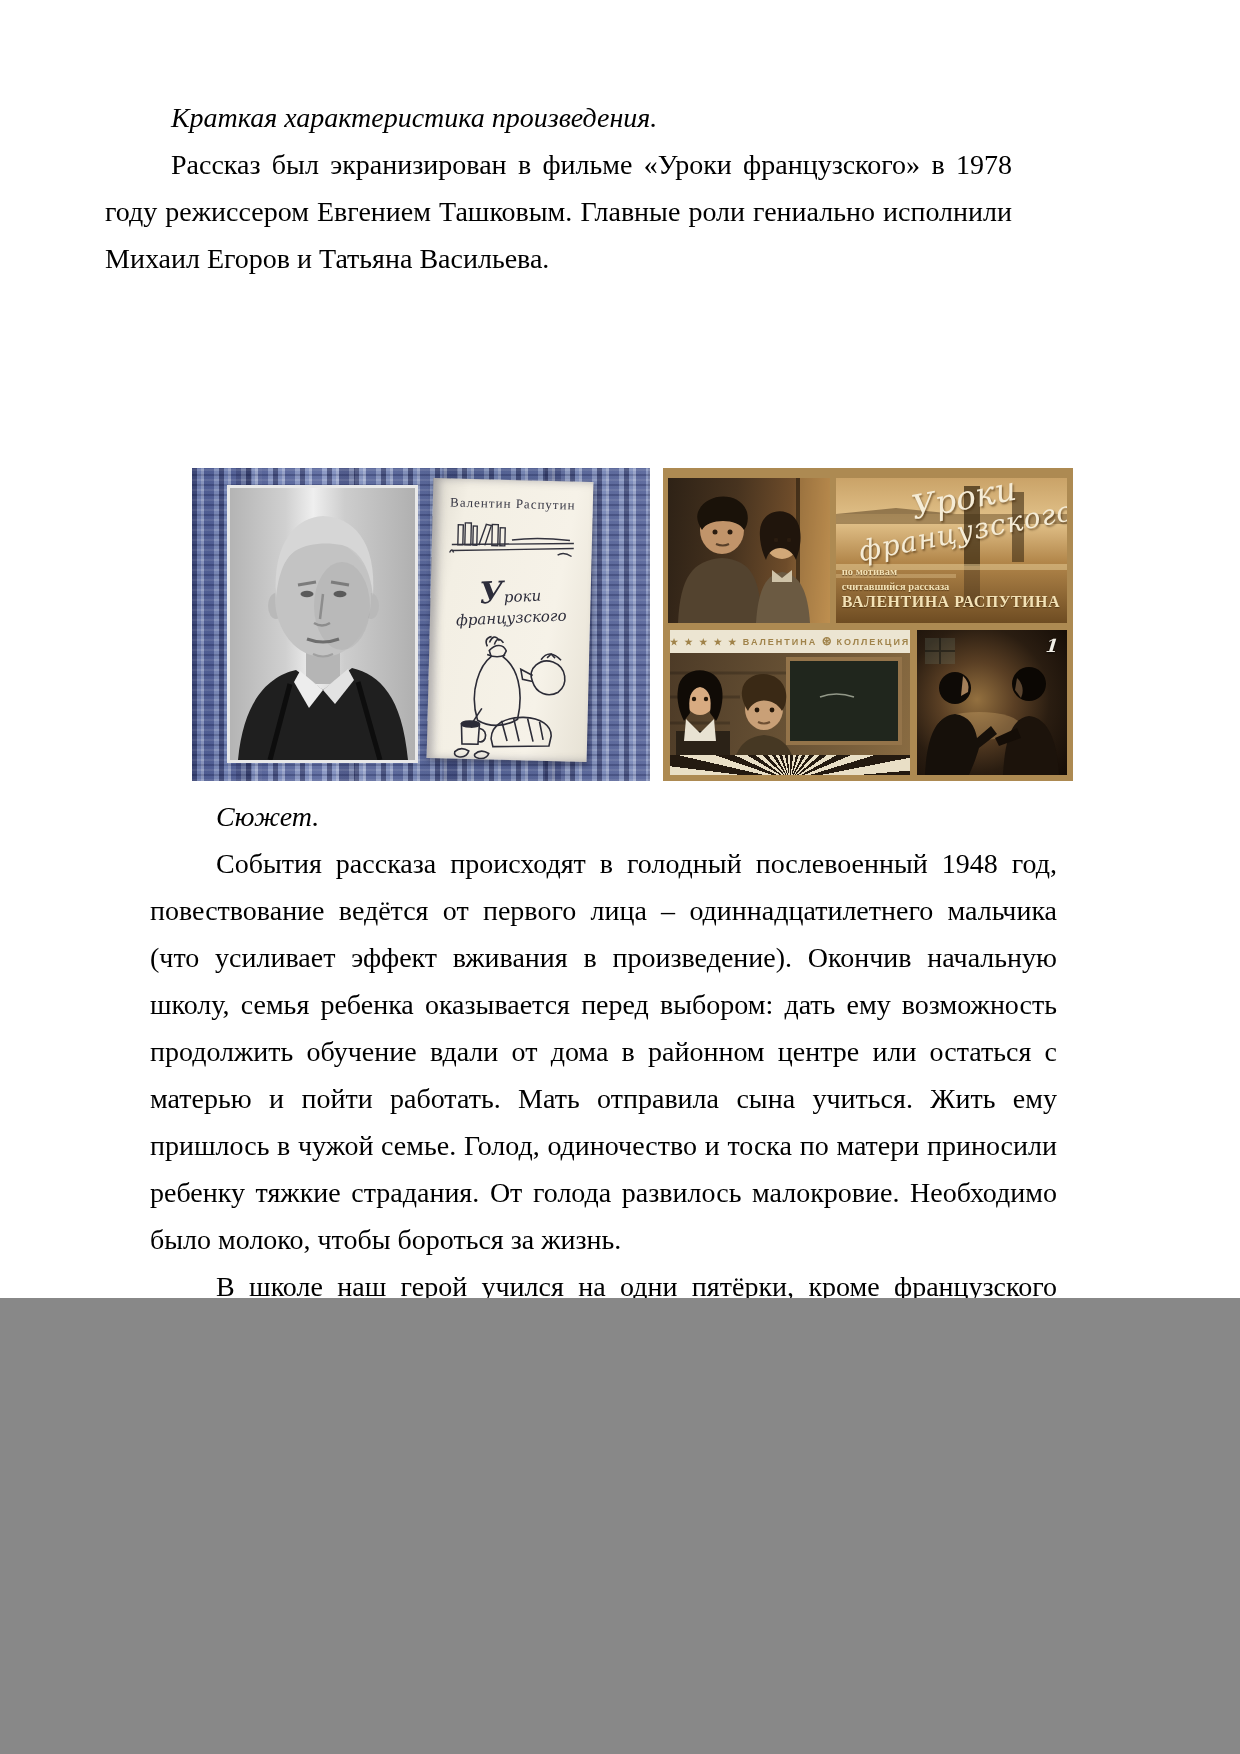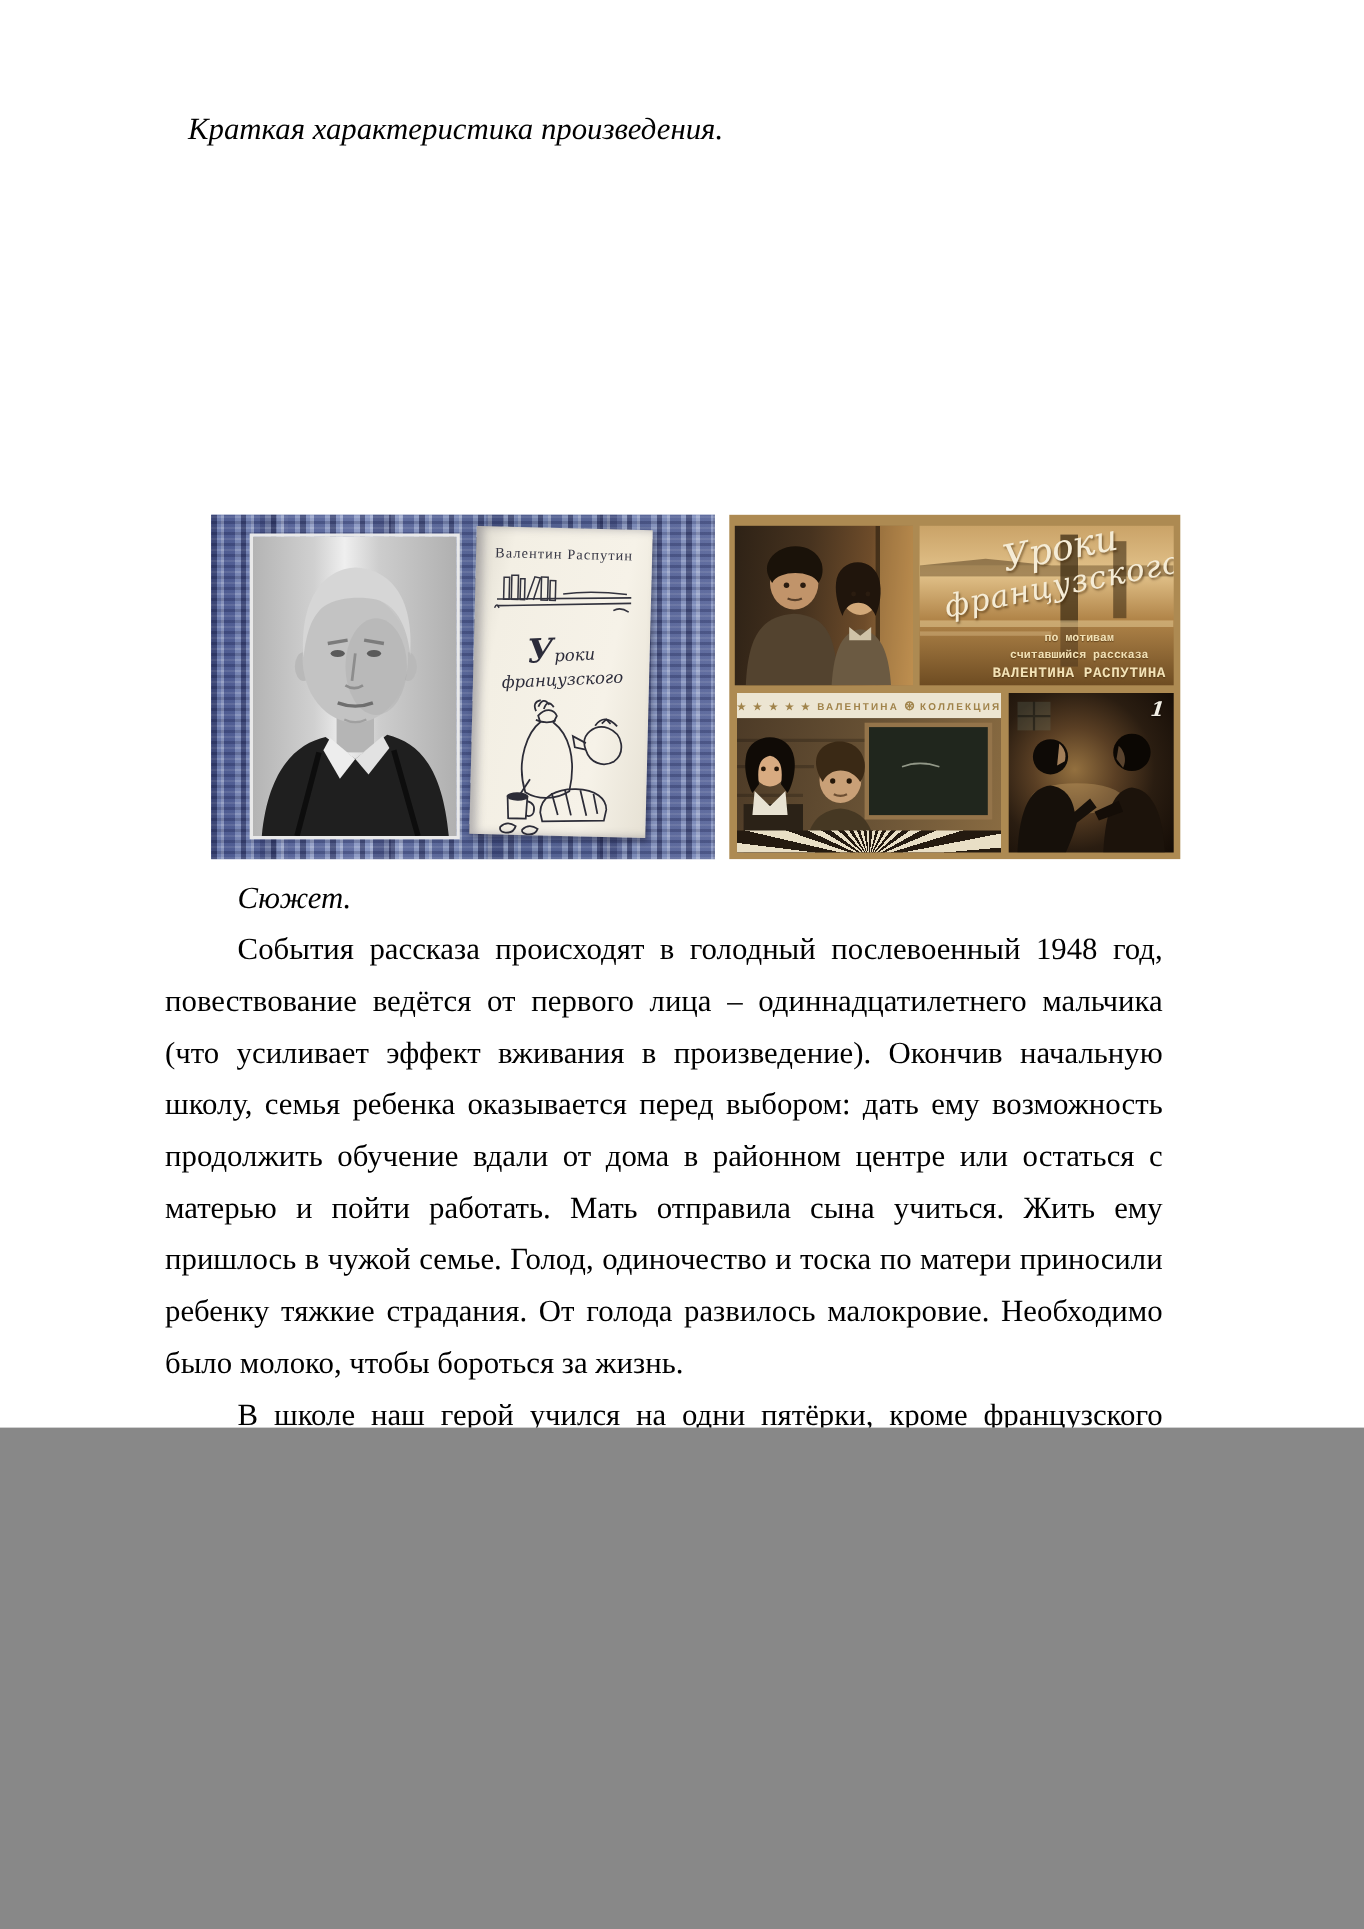--- a/index.html
+++ b/index.html
@@ -65,25 +65,25 @@
 
   .film-title{
     position:absolute;left:6px;top:6px;width:220px;
     transform:rotate(-11deg);color:#f5ecd6;
     font-family:"DejaVu Serif",serif;font-style:italic;
     text-shadow:1px 2px 2px rgba(60,35,5,.55);line-height:1.05;
   }
   .film-title .t1{display:block;font-size:33px;margin-left:72px;}
   .film-title .t2{display:block;font-size:28px;margin-left:12px;letter-spacing:1px;}
   .film-sub{
-    position:absolute;right:7px;bottom:4px;text-align:center;
-    font-family:Liberation Mono, monospace;font-weight:bold;color:#f3e2b6;
+    position:absolute;right:7px;bottom:14px;text-align:left;
+    font-family:Liberation Serif, serif;font-weight:bold;color:#f3e2b6;
     font-size:10.5px;line-height:15px;text-shadow:0 1px 1px rgba(60,35,5,.6);
   }
-  .film-sub .s3{font-size:13px;letter-spacing:.5px;}
+  .film-sub .s3{font-size:16px;letter-spacing:.5px;}
 
   .banner{
     position:relative;height:23px;background:#ece5d2;
     font-family:"Liberation Sans",sans-serif;font-size:9px;font-weight:bold;
     color:#a0834a;letter-spacing:2px;text-align:center;line-height:23px;
     white-space:nowrap;overflow:hidden;
   }
   .banner .blogo{font-size:12px;letter-spacing:0;}
   .bl-photo{position:relative;height:122px;
     background:linear-gradient(100deg,#4d3b27 0%,#6b5436 55%,#8a6c42 100%);}
@@ -97,20 +97,21 @@
     font-style:italic;transform:skewX(-6deg);text-shadow:0 1px 2px rgba(0,0,0,.6);
   }
 </style>
 </head>
 <body>
 
 <div class="page">
 
   <div class="text-block text-top">
     <p class="heading">Краткая характеристика произведения.</p>
+    <p>Рассказ был экранизирован в фильме «Уроки французского» в 1978 году режиссером Евгением Ташковым. Главные роли гениально исполнили Михаил Егоров и Татьяна Васильева.</p>
   </div>
 
   <div class="figure-row">
 
     <div class="photo-left">
       <div class="portrait">
         <svg viewBox="0 0 185 272">
           <ellipse cx="46" cy="118" rx="8" ry="13" fill="#b9b9b9"></ellipse>
           <ellipse cx="141" cy="118" rx="8" ry="13" fill="#b9b9b9"></ellipse>
           <rect x="76" y="150" width="34" height="46" fill="#b5b5b5"></rect>

